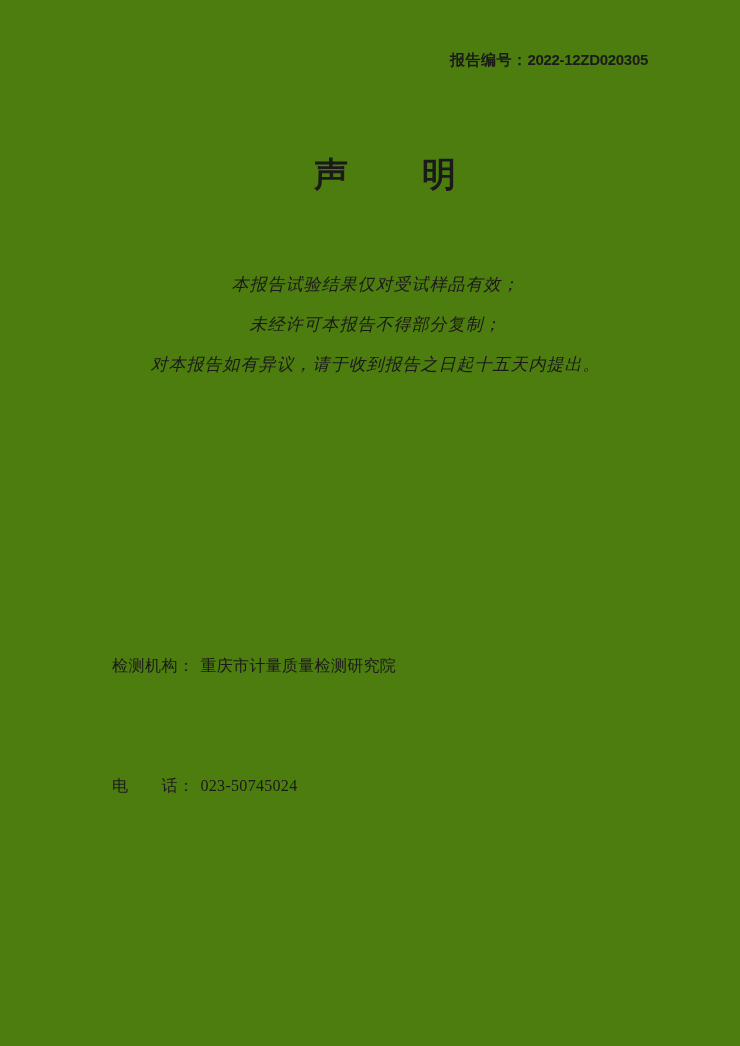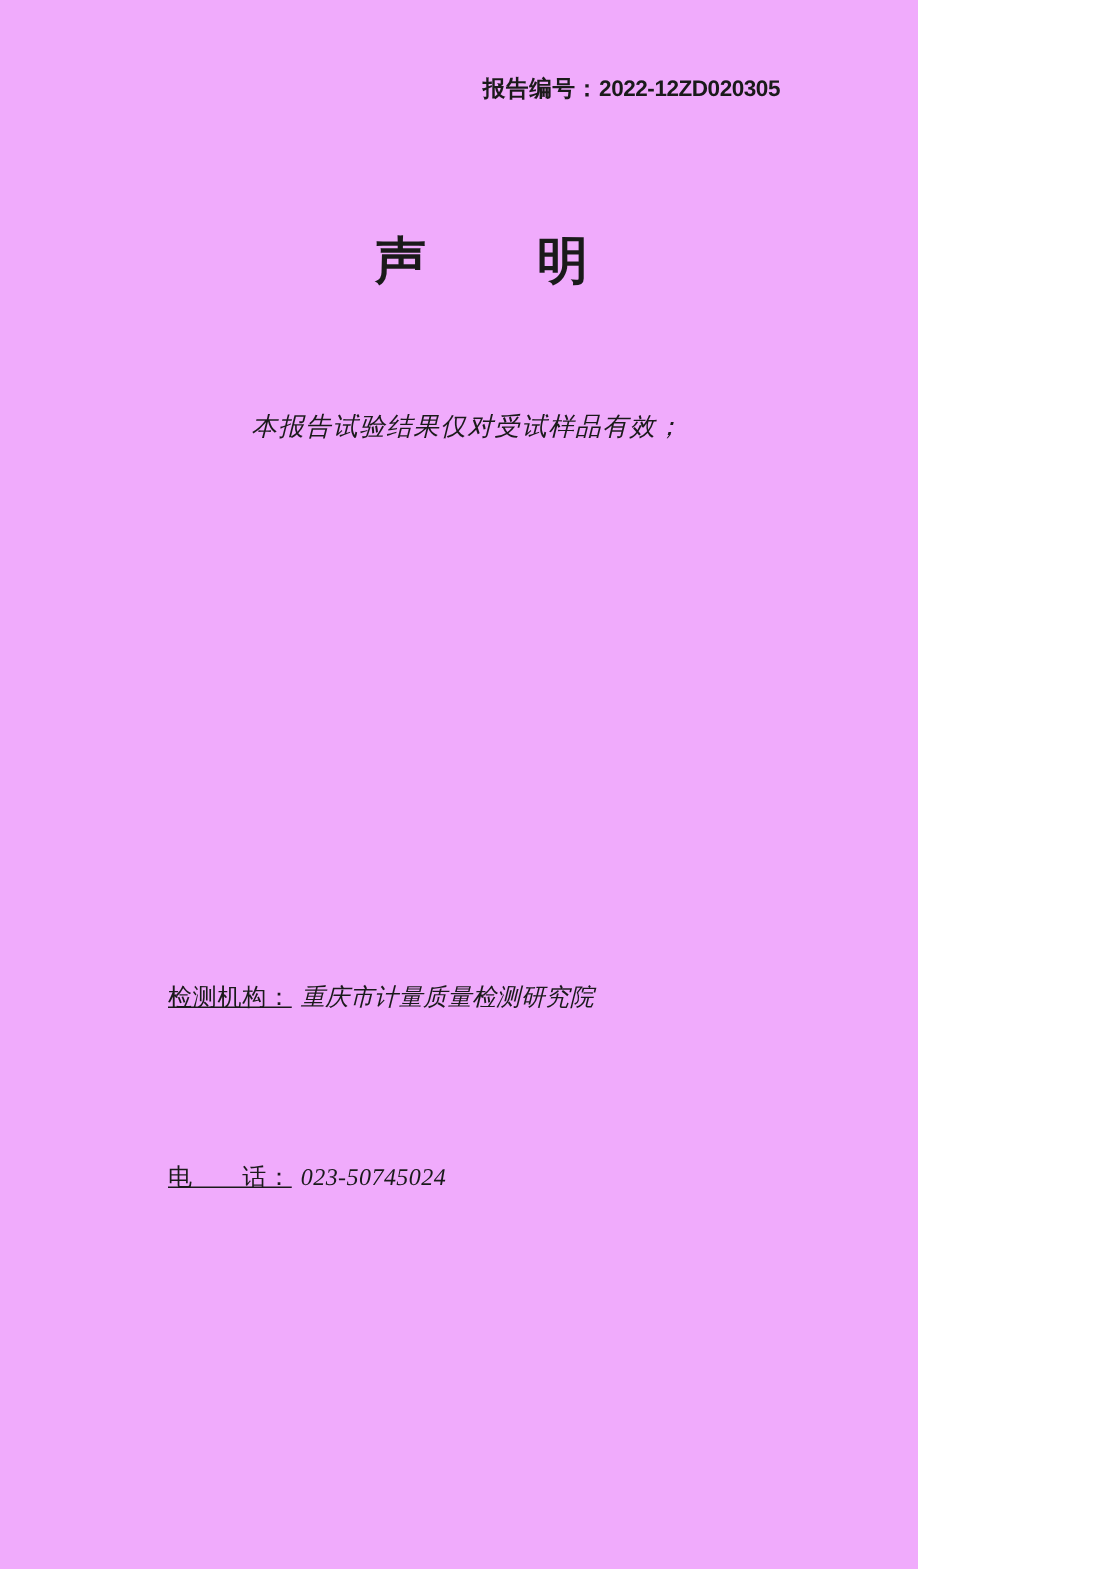--- a/index.html
+++ b/index.html
@@ -5,23 +5,23 @@
   * { margin: 0; padding: 0; box-sizing: border-box; }
   html, body {
     width: 740px;
     height: 1046px;
     background: #ffffff;
     font-family: "Liberation Serif", "DejaVu Serif", serif;
     color: #1a1a1a;
   }
   .page {
     position: relative;
-    width: 612px;
+    width: 740px;
     height: 1046px;
-    background: #f0abfc;
+    background: #4d7c0f;
     overflow: hidden;
   }
   
   .report-no {
     position: absolute;
     top: 50px;
     right: 92px;
     font-size: 15px;
     line-height: 20px;
     white-space: nowrap;
@@ -71,41 +71,41 @@
     top: 606px;
     left: 88px;
   }
   .contact .row {
     font-size: 16px;
     line-height: 40px;
     white-space: pre;
   }
   .contact .lbl {
     letter-spacing: 0.5px;
-    text-decoration: underline;
   }
   .contact .val {
     margin-left: 6px;
     letter-spacing: 0.3px;
-    font-style: italic;
   }
 </style>
 </head>
 <body>
 
 <div class="page">
 
   <div class="report-no">
     <span class="rn-label">报告编号：</span><span class="rn-value">2022-12ZD020305</span>
   </div>
 
   <h1 class="title">声　　明</h1>
 
   <div class="statements">
     <p>本报告试验结果仅对受试样品有效；</p>
+    <p>未经许可本报告不得部分复制；</p>
+    <p>对本报告如有异议，请于收到报告之日起十五天内提出。</p>
   </div>
 
   <div class="contact">
     <div class="row">
       <span class="lbl">检测机构：</span><span class="val">重庆市计量质量检测研究院</span>
     </div>
     <div class="row">
       <span class="lbl">电　　话：</span><span class="val">023-50745024</span>
     </div>
 

